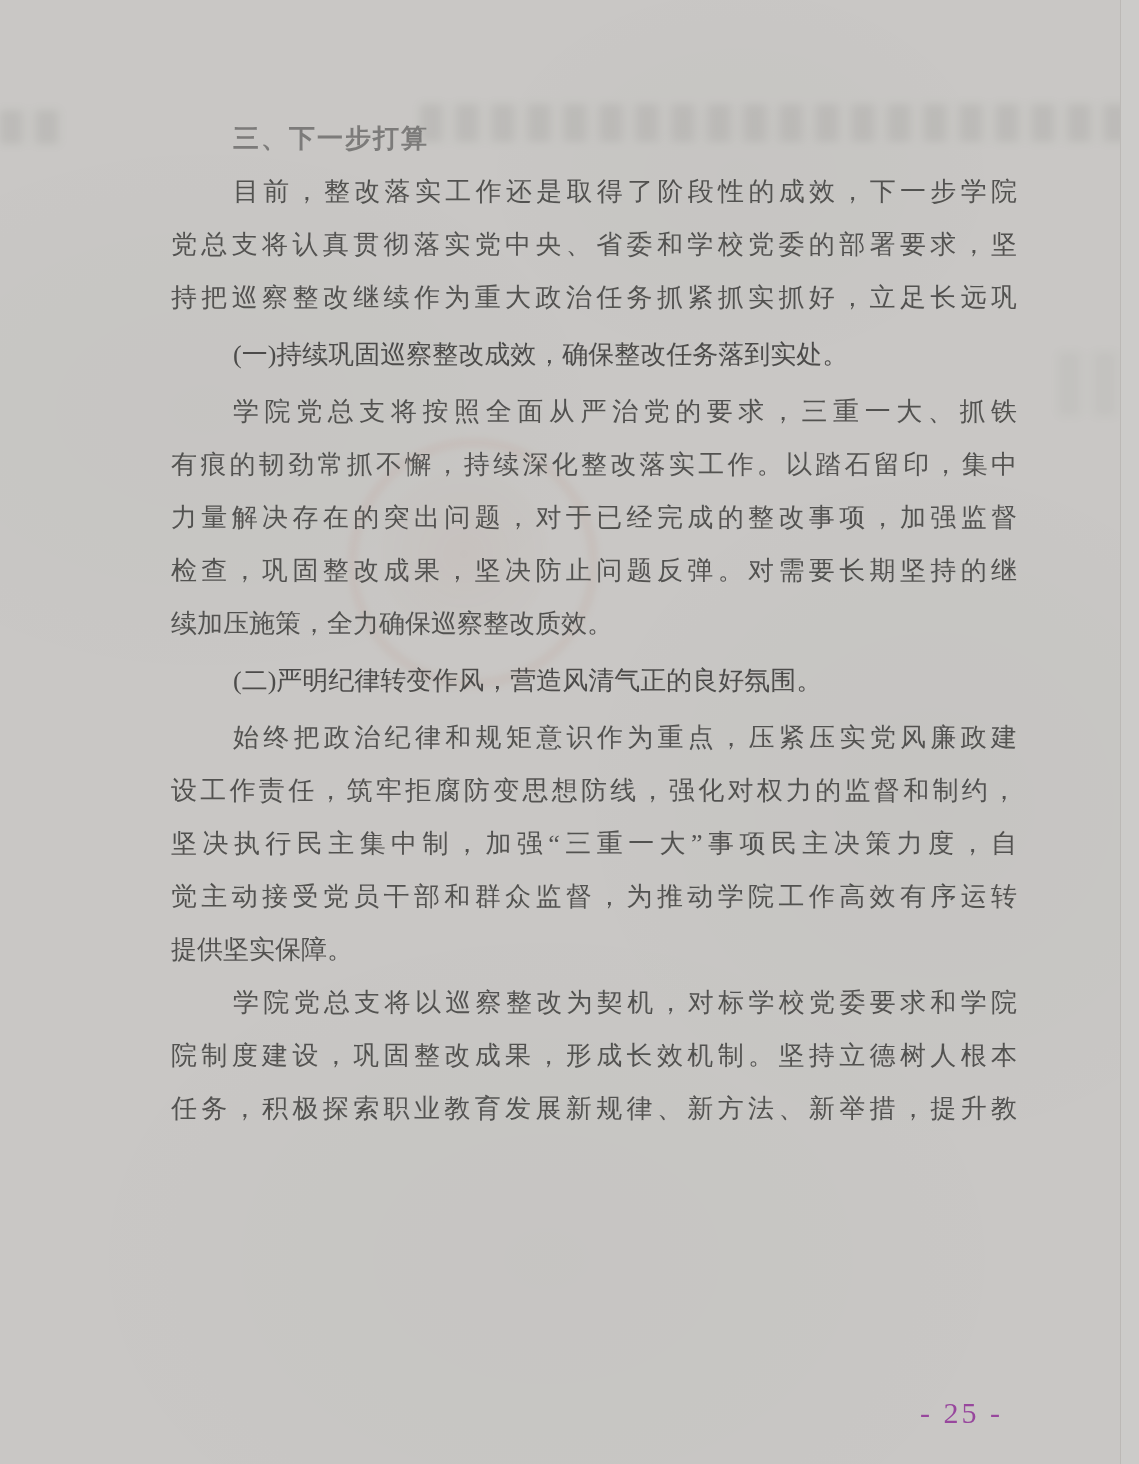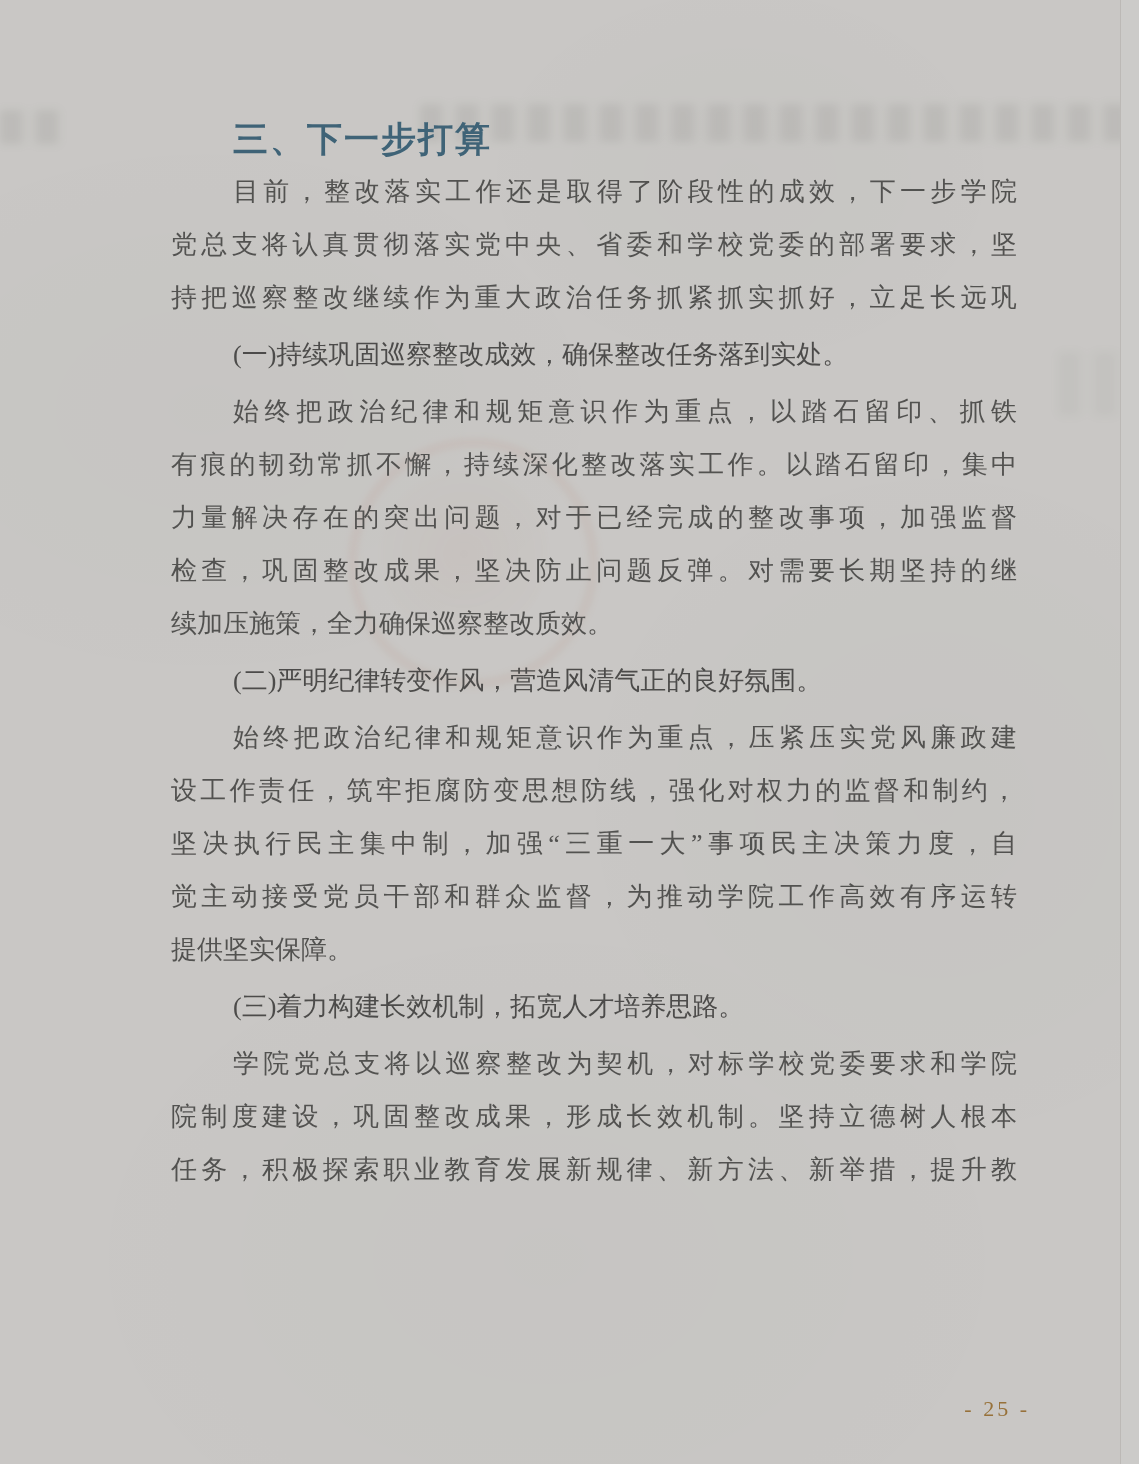--- a/index.html
+++ b/index.html
@@ -84,25 +84,25 @@
     position: absolute;
     left: 171px;
     top: 112px;
     width: 846px;
     color: #2d2d2d;
   }
 
   .main-heading {
     font-family: "Liberation Sans", sans-serif;
     font-weight: 900;
-    font-size: 35px;
+    font-size: 26px;
     line-height: 53px;
     height: 53px;
     padding-left: 62px;
-    color: #0c4a6e;
+    color: #737373;
     letter-spacing: 2px;
     white-space: nowrap;
   }
 
   .line {
     font-size: 26px;
     line-height: 53px;
     height: 53px;
     white-space: nowrap;
     color: #2d2d2d;
@@ -118,24 +118,24 @@
     font-weight: normal;
     color: #222222;
     margin: 4px 0;
   }
 
   .page-number {
     position: absolute;
     left: 920px;
     top: 1396px;
     width: 110px;
-    text-align: right;
-    font-size: 22px;
+    text-align: left;
+    font-size: 30px;
     letter-spacing: 3px;
-    color: #a16207;
+    color: #a21caf;
     white-space: nowrap;
   }
 
   .noise-overlay {
     position: absolute;
     inset: 0;
     pointer-events: none;
     opacity: 0.45;
   }
 </style>
@@ -154,35 +154,34 @@
   <div class="content">
 
     <div class="main-heading">三、下一步打算</div>
 
     <div class="line fill indent">目前，整改落实工作还是取得了阶段性的成效，下一步学院</div>
     <div class="line fill">党总支将认真贯彻落实党中央、省委和学校党委的部署要求，坚</div>
     <div class="line fill">持把巡察整改继续作为重大政治任务抓紧抓实抓好，立足长远巩</div>
 
     <div class="line subhead indent">(一)持续巩固巡察整改成效，确保整改任务落到实处。</div>
 
-    <div class="line fill indent">始终把政治纪律和规矩意识作为重点，以踏石留印、抓铁</div>
+    <div class="line fill indent">学院党总支将按照全面从严治党的要求，三重一大、抓铁</div>
     <div class="line fill">有痕的韧劲常抓不懈，持续深化整改落实工作。以踏石留印，集中</div>
     <div class="line fill">力量解决存在的突出问题，对于已经完成的整改事项，加强监督</div>
     <div class="line fill">检查，巩固整改成果，坚决防止问题反弹。对需要长期坚持的继</div>
     <div class="line">续加压施策，全力确保巡察整改质效。</div>
 
     <div class="line subhead indent">(二)严明纪律转变作风，营造风清气正的良好氛围。</div>
 
     <div class="line fill indent">始终把政治纪律和规矩意识作为重点，压紧压实党风廉政建</div>
     <div class="line fill">设工作责任，筑牢拒腐防变思想防线，强化对权力的监督和制约，</div>
     <div class="line fill">坚决执行民主集中制，加强“三重一大”事项民主决策力度，自</div>
     <div class="line fill">觉主动接受党员干部和群众监督，为推动学院工作高效有序运转</div>
     <div class="line">提供坚实保障。</div>
 
-    <div class="line subhead indent">(三)着力构建长效机制，拓宽人才培养思路。</div>
 
     <div class="line fill indent">学院党总支将以巡察整改为契机，对标学校党委要求和学院</div>
     <div class="line fill">院制度建设，巩固整改成果，形成长效机制。坚持立德树人根本</div>
     <div class="line fill">任务，积极探索职业教育发展新规律、新方法、新举措，提升教</div>
 
   </div>
 
   <div class="page-number">- 25 -</div>
 
   <div class="edge-line"></div>

